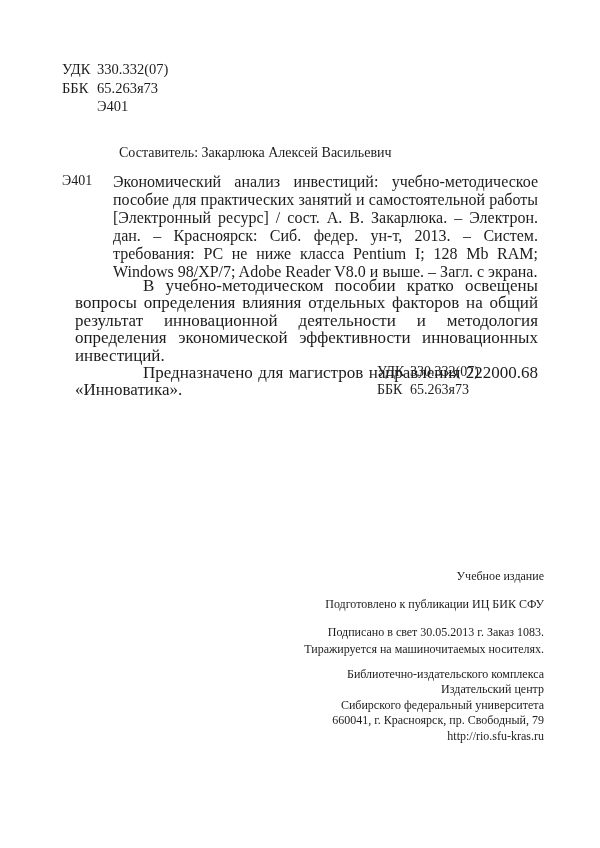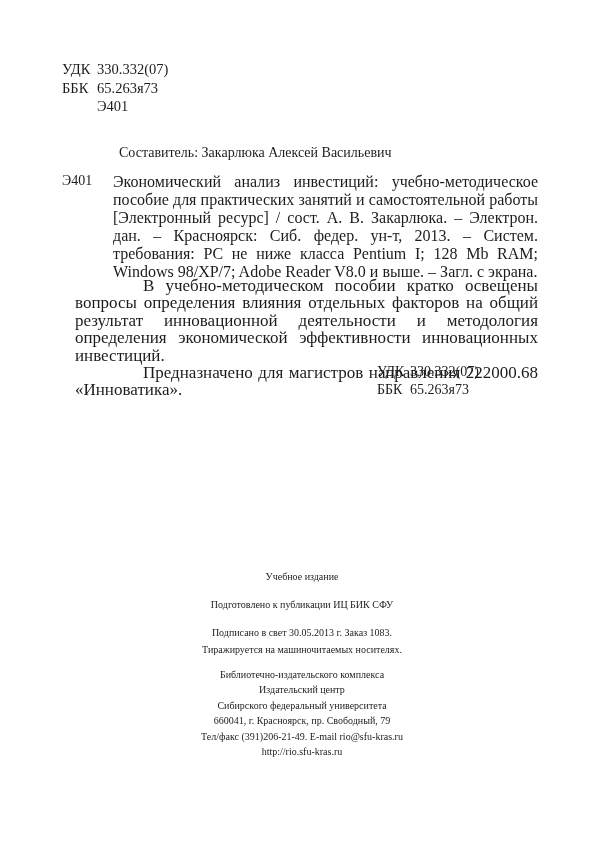--- a/index.html
+++ b/index.html
@@ -61,22 +61,22 @@
     line-height: 18px;
     white-space: nowrap;
   }
   .credits .code-label { width: 33px; }
   .copyright { margin-top: 7px; }
   
   .colophon {
     position: absolute;
     left: 60px; top: 568px;
     width: 484px;
-    text-align: center;
-    font-size: 10px;
+    text-align: right;
+    font-size: 12px;
   }
   .colophon p { margin: 0; line-height: 17px; }
   .colophon p + p { margin-top: 11px; }
   .colophon p.publisher { margin-top: 9px; line-height: 15.4px; }
   .colophon .line { display: block; }
 </style>
 </head>
 <body>
 
 <div class="page">
@@ -122,18 +122,17 @@
     <p>Подготовлено к публикации ИЦ БИК СФУ</p>
     <p>
       <span class="line">Подписано в свет 30.05.2013 г. Заказ 1083.</span>
       <span class="line">Тиражируется на машиночитаемых носителях.</span>
     </p>
     <p class="publisher">
       <span class="line">Библиотечно-издательского комплекса</span>
       <span class="line">Издательский центр</span>
       <span class="line">Сибирского федеральный университета</span>
       <span class="line">660041, г. Красноярск, пр. Свободный, 79</span>
-      <span class="line">Тел/факс (391)206-21-49. E-mail rio@sfu-kras.ru</span>
       <span class="line">http://rio.sfu-kras.ru</span>
     </p>
   </div>
 
 </div>
 
 </body></html>

